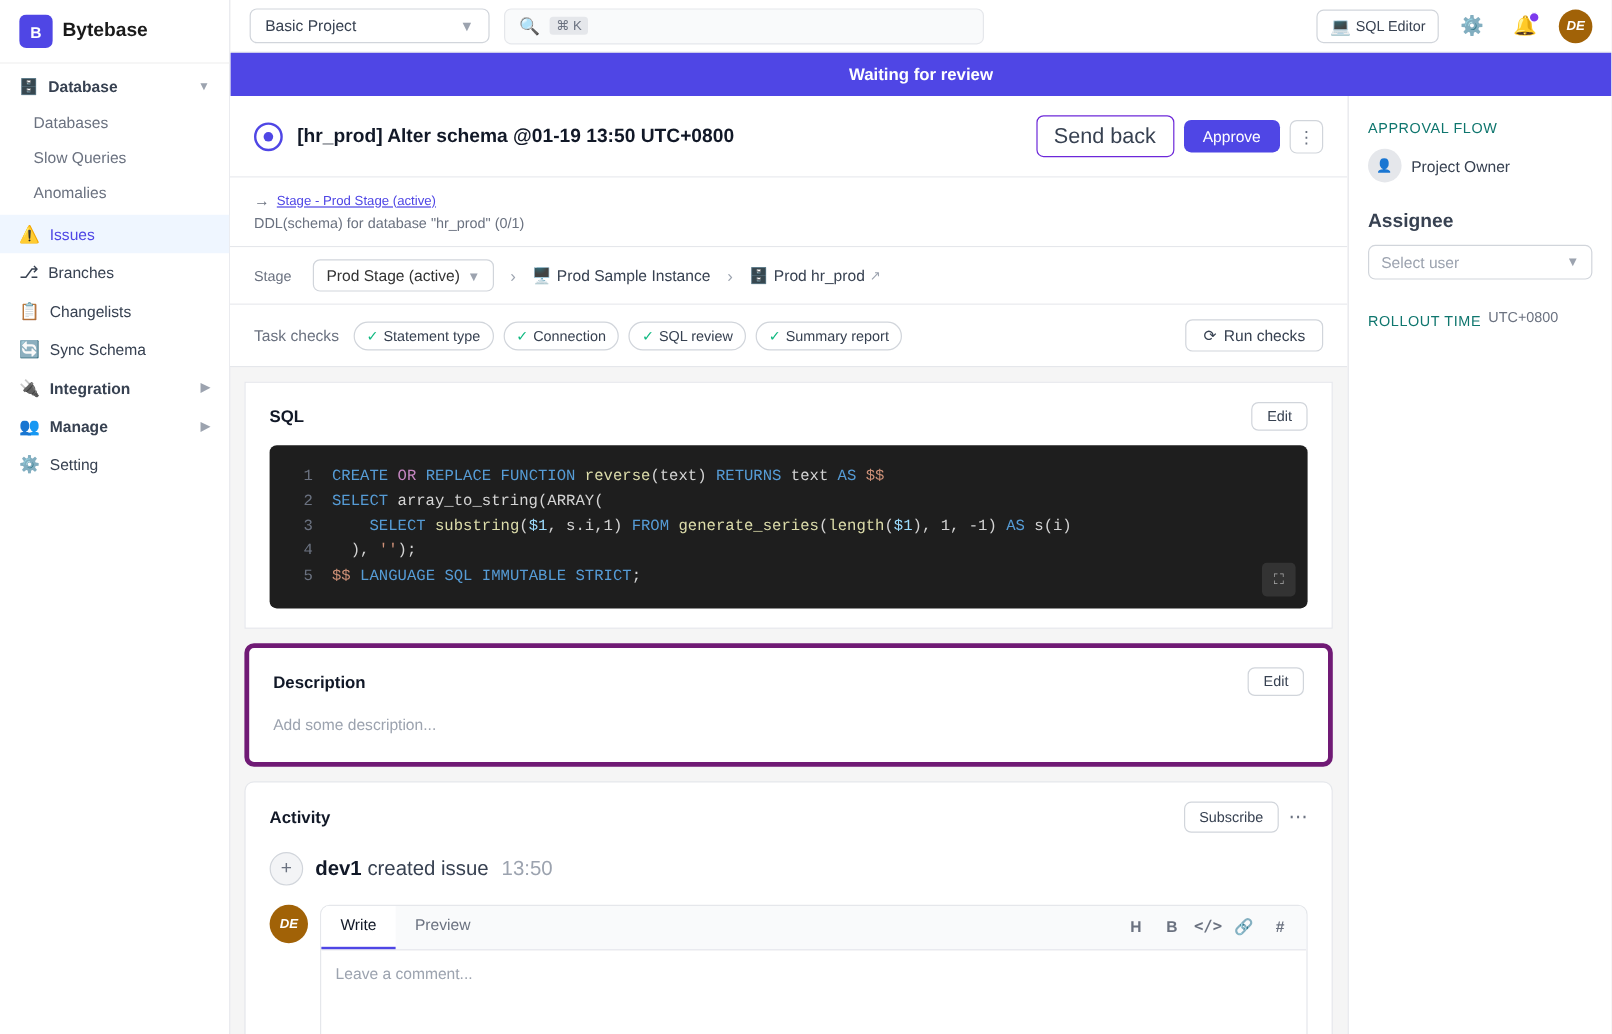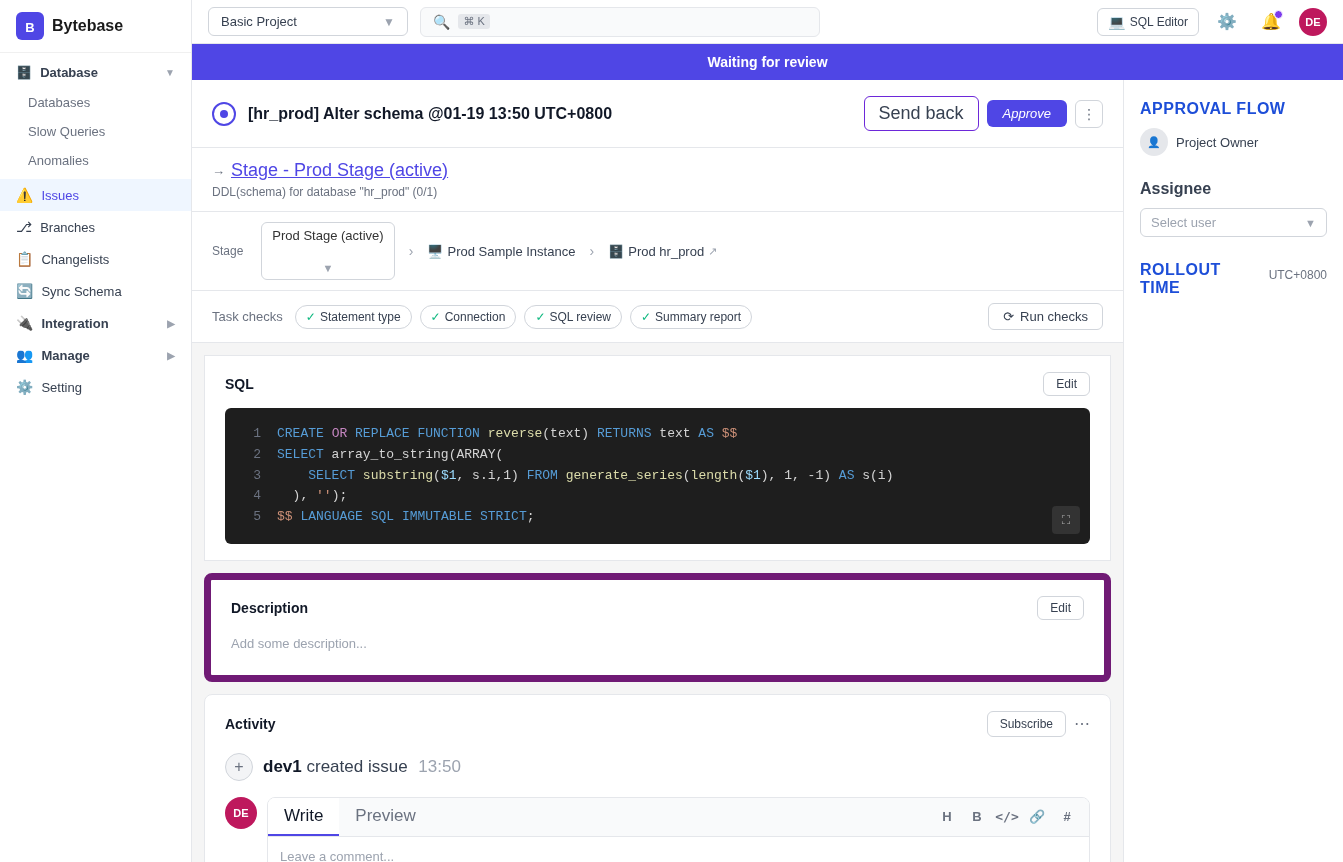--- a/index.html
+++ b/index.html
@@ -20,49 +20,49 @@
     #main { flex: 1; display: flex; flex-direction: column; overflow: hidden; }
 
     
     #topbar { display: flex; align-items: center; gap: 12px; padding: 8px 16px; background: #fff; border-bottom: 1px solid #e5e7eb; height: 44px; flex-shrink: 0; }
     #project-selector { display: flex; align-items: center; gap: 8px; padding: 6px 12px; border: 1px solid #d1d5db; border-radius: 6px; cursor: pointer; min-width: 200px; justify-content: space-between; background: #fff; }
     #search-bar { flex: 1; display: flex; align-items: center; background: #f9fafb; border: 1px solid #e5e7eb; border-radius: 6px; padding: 6px 12px; gap: 8px; max-width: 400px; }
     #search-bar input { border: none; background: transparent; outline: none; font-size: 13px; color: #374151; flex: 1; }
     .kbd { background: #e5e7eb; border-radius: 3px; padding: 1px 5px; font-size: 11px; color: #6b7280; }
     #topbar-actions { display: flex; align-items: center; gap: 12px; margin-left: auto; }
     .topbar-icon-btn { width: 32px; height: 32px; border-radius: 6px; display: flex; align-items: center; justify-content: center; cursor: pointer; color: #6b7280; }
-    .avatar { width: 28px; height: 28px; border-radius: 50%; background: #be185d; color: #fff; display: flex; align-items: center; justify-content: center; font-size: 11px; font-weight: 600; cursor: pointer; }
+    .avatar { width: 28px; height: 28px; border-radius: 50%; background: #a16207; color: #fff; display: flex; align-items: center; justify-content: center; font-size: 11px; font-weight: 600; cursor: pointer; font-style: italic; }
     .notification-dot { position: relative; }
     .notification-dot::after { content: ''; position: absolute; top: 4px; right: 4px; width: 7px; height: 7px; background: #7c3aed; border-radius: 50%; border: 1px solid #fff; }
 
     
     #status-banner { background: #4f46e5; color: #fff; text-align: center; padding: 10px; font-weight: 600; font-size: 14px; flex-shrink: 0; }
 
     
     #content { display: flex; flex: 1; overflow: hidden; }
 
     
     #issue-main { flex: 1; overflow-y: auto; padding: 0; }
 
     
     #issue-header { display: flex; align-items: center; gap: 12px; padding: 16px 20px; background: #fff; border-bottom: 1px solid #e5e7eb; }
     #issue-title { font-size: 16px; font-weight: 600; color: #111827; flex: 1; }
     #issue-actions { display: flex; align-items: center; gap: 8px; }
     .btn-send-back { padding: 6px 14px; border: 1px solid #6d28d9; border-radius: 6px; background: #fff; cursor: pointer; font-size: 18px; color: #374151; }
-    .btn-approve { padding: 6px 16px; border-radius: 6px; background: #4f46e5; color: #fff; border: none; cursor: pointer; font-size: 13px; font-weight: 500; font-style: italic; }
+    .btn-approve { padding: 6px 16px; border-radius: 6px; background: #4f46e5; color: #fff; border: none; cursor: pointer; font-size: 13px; font-weight: 500; }
     .btn-more { width: 28px; height: 28px; display: flex; align-items: center; justify-content: center; border: 1px solid #d1d5db; border-radius: 6px; cursor: pointer; color: #6b7280; background: #fff; }
 
     
     #stage-row { padding: 12px 20px; background: #fff; border-bottom: 1px solid #e5e7eb; }
-    .stage-link { color: #4f46e5; text-decoration: underline; font-weight: 500; font-size: 18px; cursor: pointer; }
+    .stage-link { color: #4f46e5; text-decoration: underline; font-weight: 500; font-size: 11px; cursor: pointer; }
     .stage-sub { font-size: 12px; color: #6b7280; margin-top: 4px; }
 
     
     #stage-selector-row { display: flex; align-items: center; gap: 12px; padding: 10px 20px; background: #fff; border-bottom: 1px solid #e5e7eb; }
-    .stage-dropdown { display: flex; align-items: center; gap: 19px; padding: 5px 10px; border: 1px solid #d1d5db; border-radius: 6px; background: #fff; cursor: pointer; font-size: 13px; flex-direction: column; }
+    .stage-dropdown { display: flex; align-items: flex-end; gap: 6px; padding: 5px 10px; border: 1px solid #d1d5db; border-radius: 6px; background: #fff; cursor: pointer; font-size: 13px; }
     .breadcrumb-arrow { color: #9ca3af; margin: 0 2px; }
     .breadcrumb-item { display: flex; align-items: center; gap: 4px; font-size: 13px; color: #374151; }
     .breadcrumb-item.db { font-weight: 500; }
 
     
     #task-checks { display: flex; align-items: center; gap: 8px; padding: 12px 20px; background: #fff; border-bottom: 1px solid #e5e7eb; flex-wrap: wrap; }
     .task-label { font-size: 13px; color: #6b7280; margin-right: 4px; }
     .check-badge { display: flex; align-items: center; gap: 4px; padding: 4px 10px; border: 1px solid #d1d5db; border-radius: 20px; font-size: 12px; color: #374151; background: #fff; }
     .check-badge .check-icon { color: #10b981; font-size: 12px; }
     .btn-run-checks { display: flex; align-items: center; gap: 6px; padding: 5px 14px; border: 1px solid #d1d5db; border-radius: 6px; background: #fff; cursor: pointer; font-size: 13px; color: #374151; margin-left: auto; }
@@ -76,43 +76,43 @@
     .code-line { display: flex; gap: 16px; }
     .line-num { color: #6b7280; min-width: 20px; text-align: right; user-select: none; }
     .code-text { color: #d4d4d4; white-space: pre; }
     .kw-blue { color: #569cd6; }
     .kw-purple { color: #c586c0; }
     .kw-yellow { color: #dcdcaa; }
     .kw-orange { color: #ce9178; }
     .expand-btn { position: absolute; bottom: 10px; right: 10px; width: 28px; height: 28px; background: #333; border-radius: 4px; display: flex; align-items: center; justify-content: center; cursor: pointer; color: #aaa; border: none; }
 
     
-    #desc-section { padding: 16px 20px; background: #fff; margin: 0 12px 12px; border: 7px solid #701a75; border-radius: 8px; }
+    #desc-section { padding: 16px 20px; background: #fff; margin: 0 12px 12px; border: 4px solid #701a75; border-radius: 8px; }
     .desc-placeholder { color: #9ca3af; font-size: 13px; padding: 8px 0; }
 
     
     #activity-section { padding: 16px 20px; background: #fff; margin: 0 12px 12px; border: 1px solid #e5e7eb; border-radius: 8px; }
     #activity-header { display: flex; align-items: center; justify-content: space-between; margin-bottom: 16px; }
     .btn-subscribe { padding: 5px 12px; border: 1px solid #d1d5db; border-radius: 6px; background: #fff; cursor: pointer; font-size: 12px; color: #374151; }
     .activity-item { display: flex; align-items: flex-start; gap: 10px; margin-bottom: 16px; }
     .activity-add-btn { width: 28px; height: 28px; border-radius: 50%; background: #f3f4f6; border: 1px solid #d1d5db; display: flex; align-items: center; justify-content: center; cursor: pointer; color: #6b7280; font-size: 16px; }
     .activity-text { font-size: 17px; color: #374151; padding-top: 4px; }
     .activity-user { font-weight: 600; color: #111827; }
     .comment-editor { border: 1px solid #e5e7eb; border-radius: 8px; overflow: hidden; }
     .editor-tabs { display: flex; border-bottom: 1px solid #e5e7eb; background: #f9fafb; }
-    .editor-tab { padding: 8px 16px; font-size: 17px; cursor: pointer; color: #6b7280; border-bottom: 2px solid transparent; }
+    .editor-tab { padding: 8px 16px; font-size: 13px; cursor: pointer; color: #6b7280; border-bottom: 2px solid transparent; }
     .editor-tab.active { color: #111827; border-bottom-color: #4f46e5; background: #fff; }
     .toolbar-btn { width: 28px; height: 28px; display: flex; align-items: center; justify-content: center; cursor: pointer; color: #6b7280; border-radius: 4px; font-size: 13px; font-weight: 600; }
     .editor-body { padding: 12px; min-height: 80px; }
     .editor-placeholder { color: #9ca3af; font-size: 13px; }
 
     
     #right-panel { width: 220px; background: #fff; border-left: 1px solid #e5e7eb; padding: 20px 16px; flex-shrink: 0; overflow-y: auto; }
     .panel-section { margin-bottom: 24px; }
-    .panel-label { font-size: 16px; font-weight: 700; color: #1d4ed8; text-transform: uppercase; letter-spacing: 0.5px; margin-bottom: 10px; }
+    .panel-label { font-size: 12px; font-weight: 400; color: #0f766e; text-transform: uppercase; letter-spacing: 0.5px; margin-bottom: 10px; }
     .approval-user { display: flex; align-items: center; gap: 8px; }
     .approval-avatar { width: 28px; height: 28px; border-radius: 50%; background: #e5e7eb; display: flex; align-items: center; justify-content: center; color: #6b7280; font-size: 11px; }
     .approval-name { font-size: 13px; color: #374151; font-weight: 500; }
     .assignee-label { font-size: 16px; color: #374151; font-weight: 600; margin-bottom: 10px; }
     .select-user-dropdown { display: flex; align-items: center; justify-content: space-between; padding: 6px 10px; border: 1px solid #d1d5db; border-radius: 6px; cursor: pointer; font-size: 13px; color: #9ca3af; background: #fff; }
     .rollout-time-value { font-size: 12px; color: #6b7280; margin-bottom: 8px; }
     .unset-date { display: flex; align-items: center; justify-content: space-between; padding: 6px 10px; border: 1px solid #d1d5db; border-radius: 6px; font-size: 13px; color: #9ca3af; background: #fff; cursor: pointer; }
 
     
     .sql-editor-btn { display: flex; align-items: center; gap: 4px; padding: 5px 10px; background: #fff; border: 1px solid #d1d5db; border-radius: 6px; font-size: 12px; color: #374151; cursor: pointer; }

